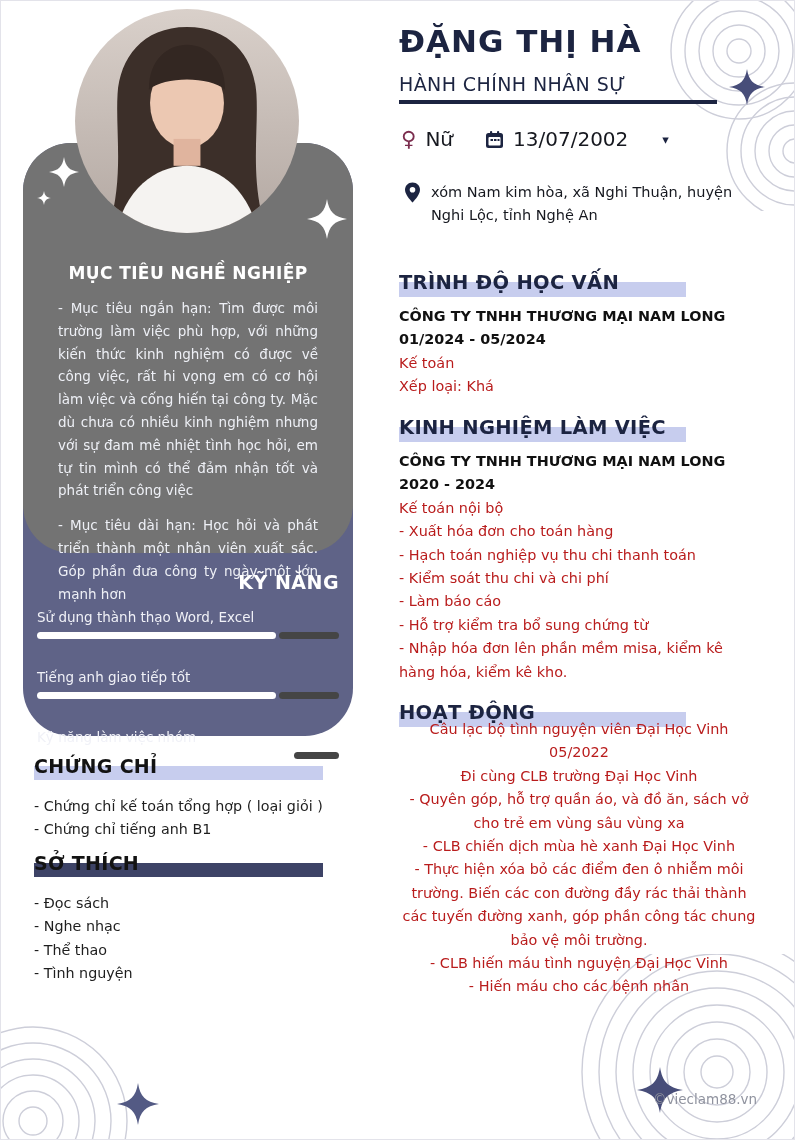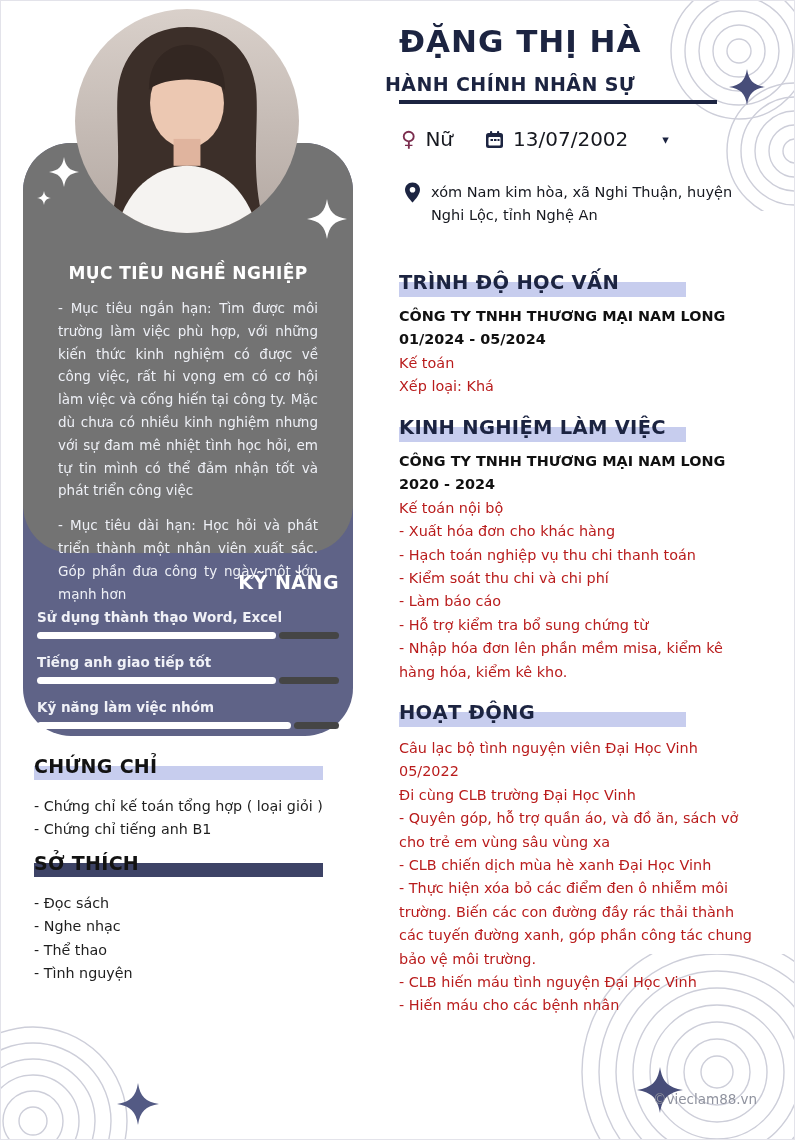--- a/index.html
+++ b/index.html
@@ -17,38 +17,38 @@
          border-radius:50%; overflow:hidden; z-index:5;}
   .photo svg{display:block;width:100%;height:100%;}
   .obj-head{padding-top:120px; text-align:center; color:#ffffff;
             font-size:17px; font-weight:bold; letter-spacing:.4px;}
   .obj-text{margin:14px 23px 0 23px; color:#eef0f6; font-size:13.5px;
             line-height:22.8px; text-align:justify;}
   .obj-text p{margin:12px;}
   .skills{position:absolute; left:0; top:410px; width:330px; padding:18px 14px 0 14px; box-sizing:border-box;}
   .skills-head{text-align:right; color:#ffffff; font-size:19px; font-weight:bold;
                letter-spacing:.5px; margin-bottom:16px;}
-  .skill{margin-bottom:15px;font-weight:bold;}
+  .skill{margin-bottom:30px;}
   .skill-label{color:#f0f1f7; font-size:13.5px; margin-bottom:7px;}
   .skill-bar{display:flex; gap:3px; height:7px;}
   .skill-fill{background:#ffffff; border-radius:4px;}
   .skill-rest{flex:1; background:#454545; border-radius:4px;}
   
   .lsec{position:absolute; left:33px; width:300px;margin-top:8px;}
   .lsec-head{position:relative; height:26px; margin-bottom:14px;}
   .lsec-head .hbar{position:absolute; left:0; top:11px; width:289px; height:14px;}
   .hbar-lav{background:#c7cdee;}
   .hbar-dark{background:#3d4366;}
   .lsec-head .htxt{position:relative; z-index:1; font-size:19px; font-weight:bold;
                    color:#131313; letter-spacing:.3px;}
   .plain-list div{font-size:14.3px; line-height:23.3px; color:#1e1e1e;}
   
   .name{position:absolute; left:398px; top:22px; font-size:31px; font-weight:bold;
         color:#1c2441; letter-spacing:1px;}
-  .job-title{position:absolute; left:384px; top:72px; font-size:19px; font-weight:bold;
+  .job-title{position:absolute; left:398px; top:72px; font-size:19px; font-weight:normal;
         color:#1c2441; letter-spacing:.4px;}
   .title-rule{position:absolute; left:398px; top:99px; width:318px; height:4px; background:#1c2441;}
   .info-row1{position:absolute; left:400px; top:126px; display:flex; align-items:center;}
   .info-row2{position:absolute; left:403px; top:180px; display:flex; align-items:flex-start;}
   .info-text{font-size:20px; color:#16181f;}
   .gender-glyph{font-size:21px; font-weight:bold; color:#7b2d4e; margin-right:9px; line-height:1;}
   .cal-icon{margin:0 9px 0 32px; display:inline-block;}
   .chev{margin-left:34px; color:#1c2441; font-size:13px;}
   .pin-icon{margin-right:10px; margin-top:1px;}
   .addr{width:330px; font-size:14.5px; line-height:23px; color:#16181f;}
@@ -213,33 +213,33 @@
   </div>
 
   <div class="rsec-head" style="top:415px;">
     <div class="hbar"></div>
     <div class="htxt">KINH NGHIỆM LÀM VIỆC</div>
   </div>
   <div class="rbody" style="top:449px;">
     <div class="b">CÔNG TY TNHH THƯƠNG MẠI NAM LONG</div>
     <div class="b">2020 - 2024</div>
     <div>Kế toán nội bộ</div>
-    <div>- Xuất hóa đơn cho khác hàng</div>
+    <div>- Xuất hóa đơn cho toán hàng</div>
     <div>- Hạch toán nghiệp vụ thu chi thanh toán</div>
     <div>- Kiểm soát thu chi và chi phí</div>
     <div>- Làm báo cáo</div>
     <div>- Hỗ trợ kiểm tra bổ sung chứng từ</div>
     <div>- Nhập hóa đơn lên phần mềm misa, kiểm kê hàng hóa, kiểm kê kho.</div>
   </div>
 
   <div class="rsec-head" style="top:700px;">
     <div class="hbar"></div>
     <div class="htxt">HOẠT ĐỘNG</div>
   </div>
-  <div class="rbody" style="top:736px;">
+  <div class="rbody" style="top:717px;text-align:center;">
     <div>Câu lạc bộ tình nguyện viên Đại Học Vinh</div>
     <div>05/2022</div>
     <div>Đi cùng CLB trường Đại Học Vinh</div>
     <div>- Quyên góp, hỗ trợ quần áo, và đồ ăn, sách vở cho trẻ em vùng sâu vùng xa</div>
     <div>- CLB chiến dịch mùa hè xanh Đại Học Vinh</div>
     <div>- Thực hiện xóa bỏ các điểm đen ô nhiễm môi trường. Biến các con đường đầy rác thải thành các tuyến đường xanh, góp phần công tác chung bảo vệ môi trường.</div>
     <div>- CLB hiến máu tình nguyện Đại Học Vinh</div>
     <div>- Hiến máu cho các bệnh nhân</div>
   </div>
 

